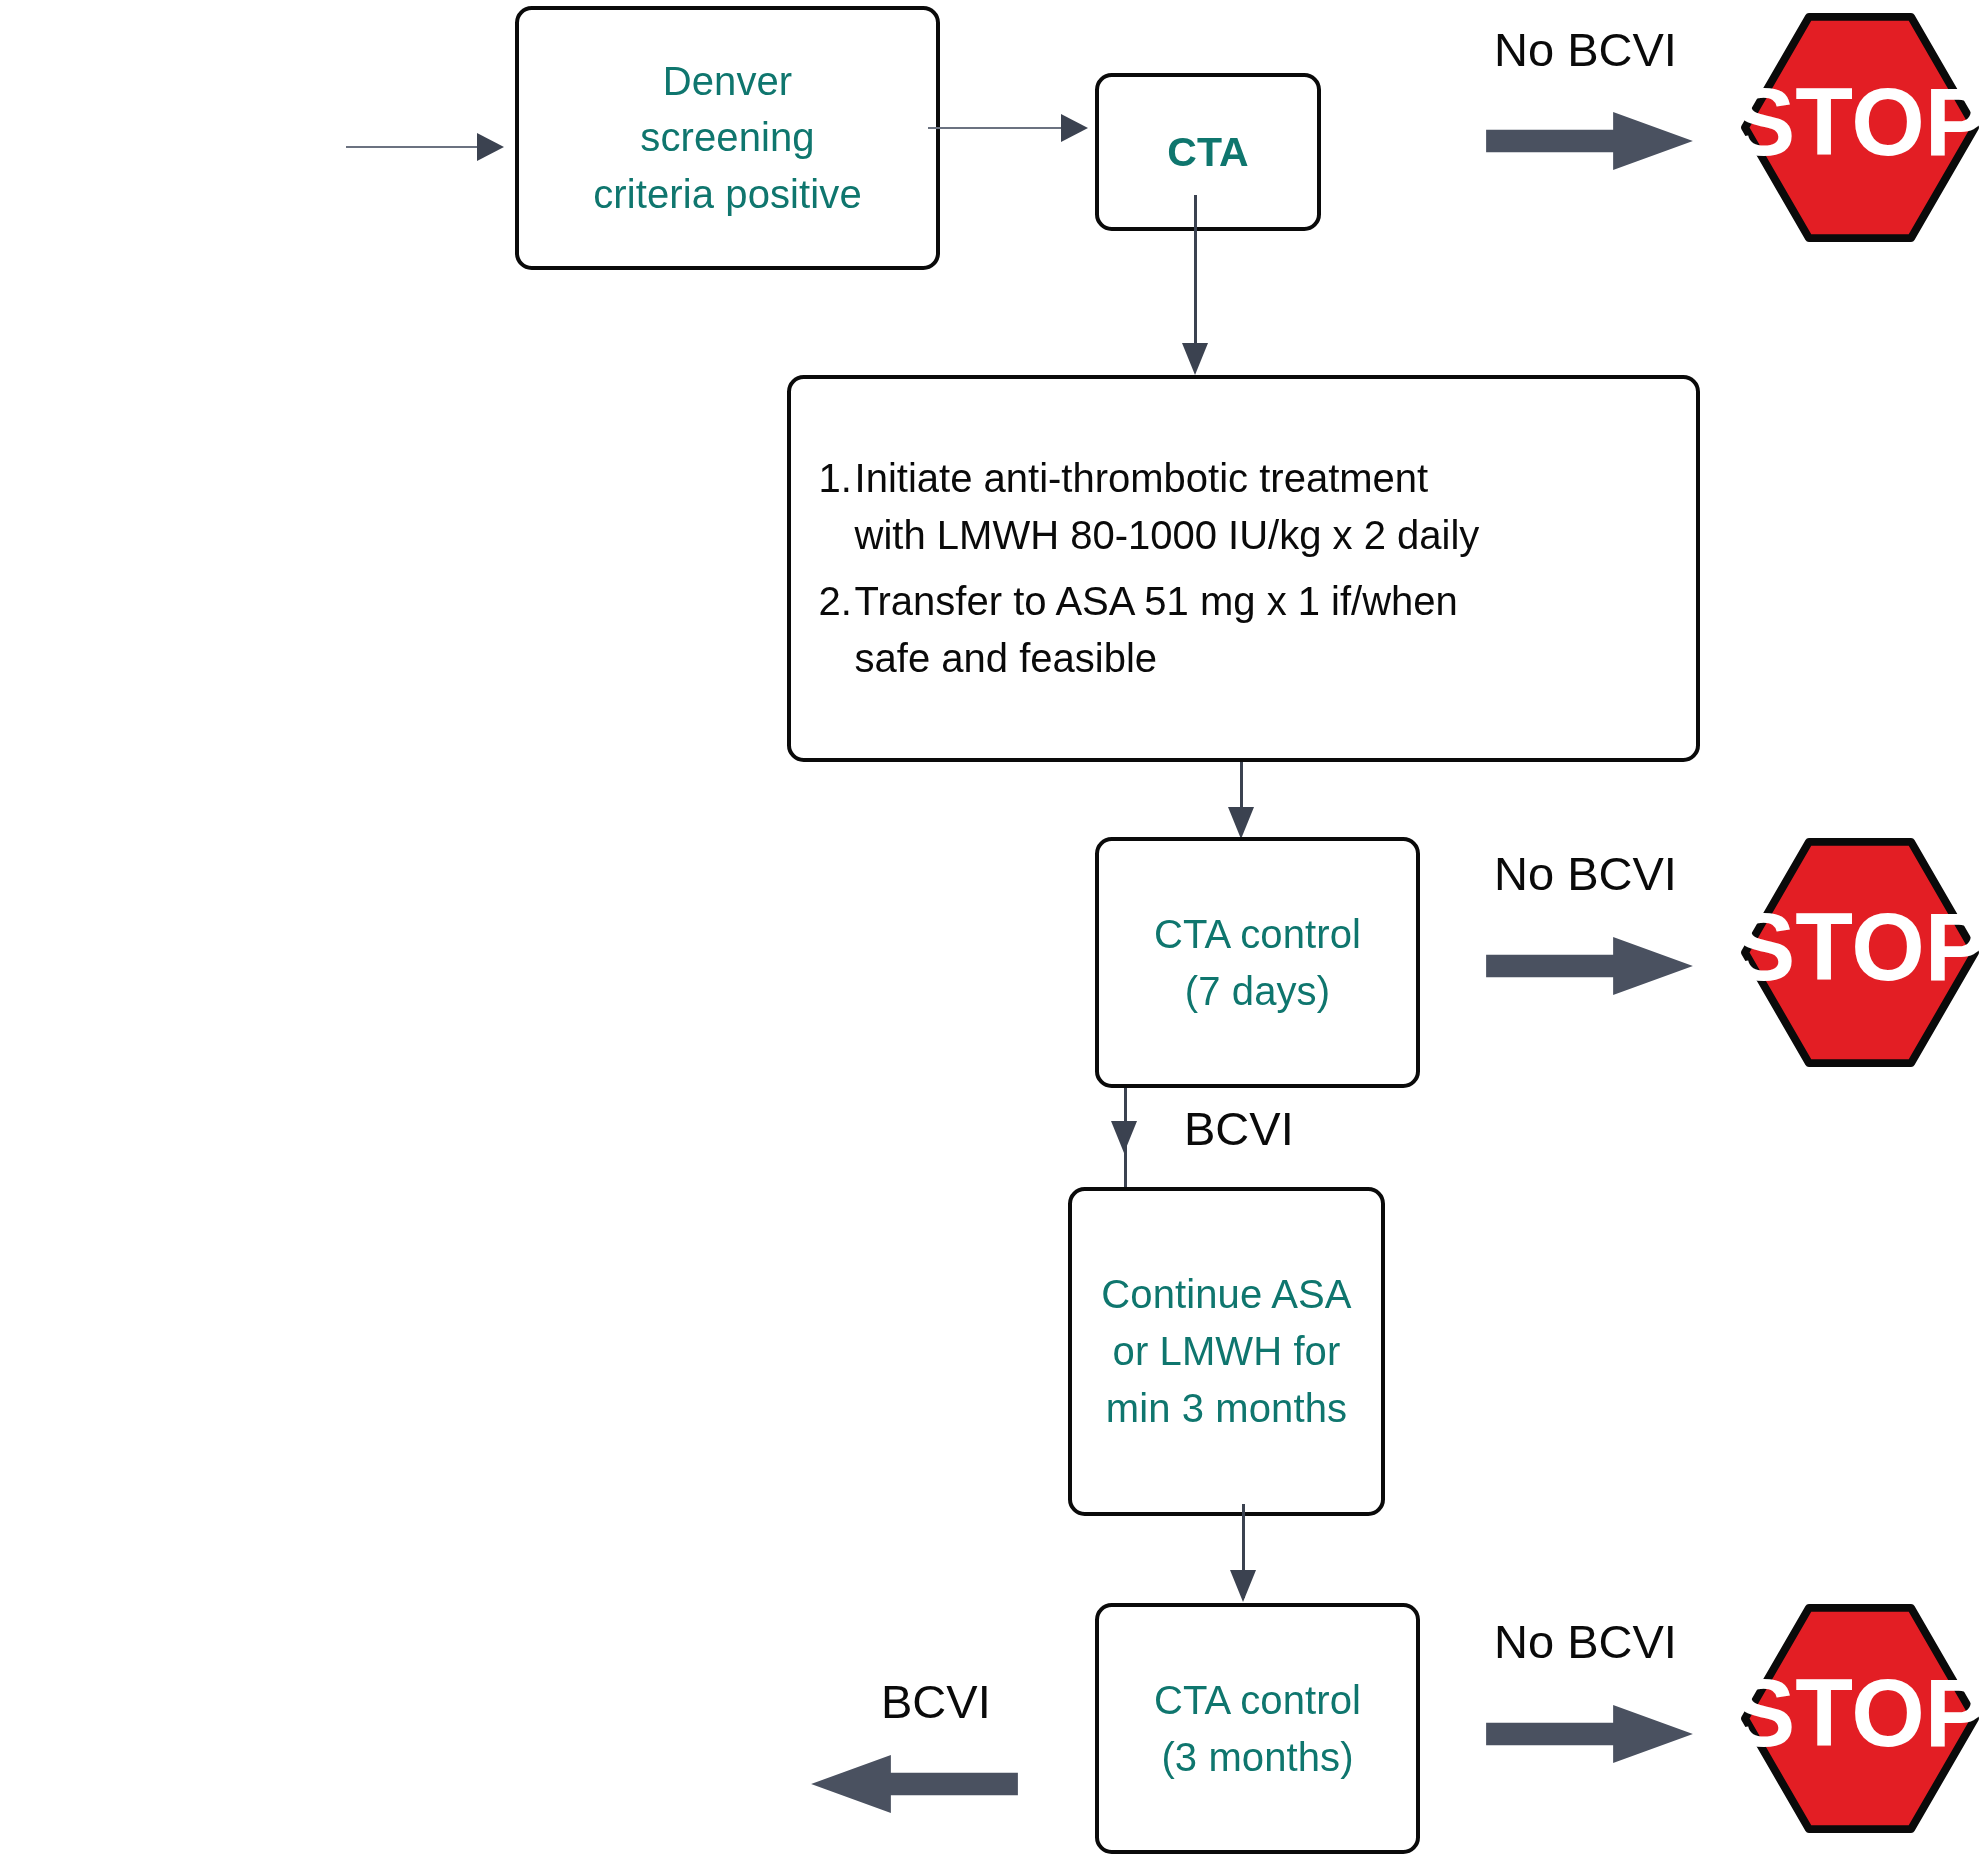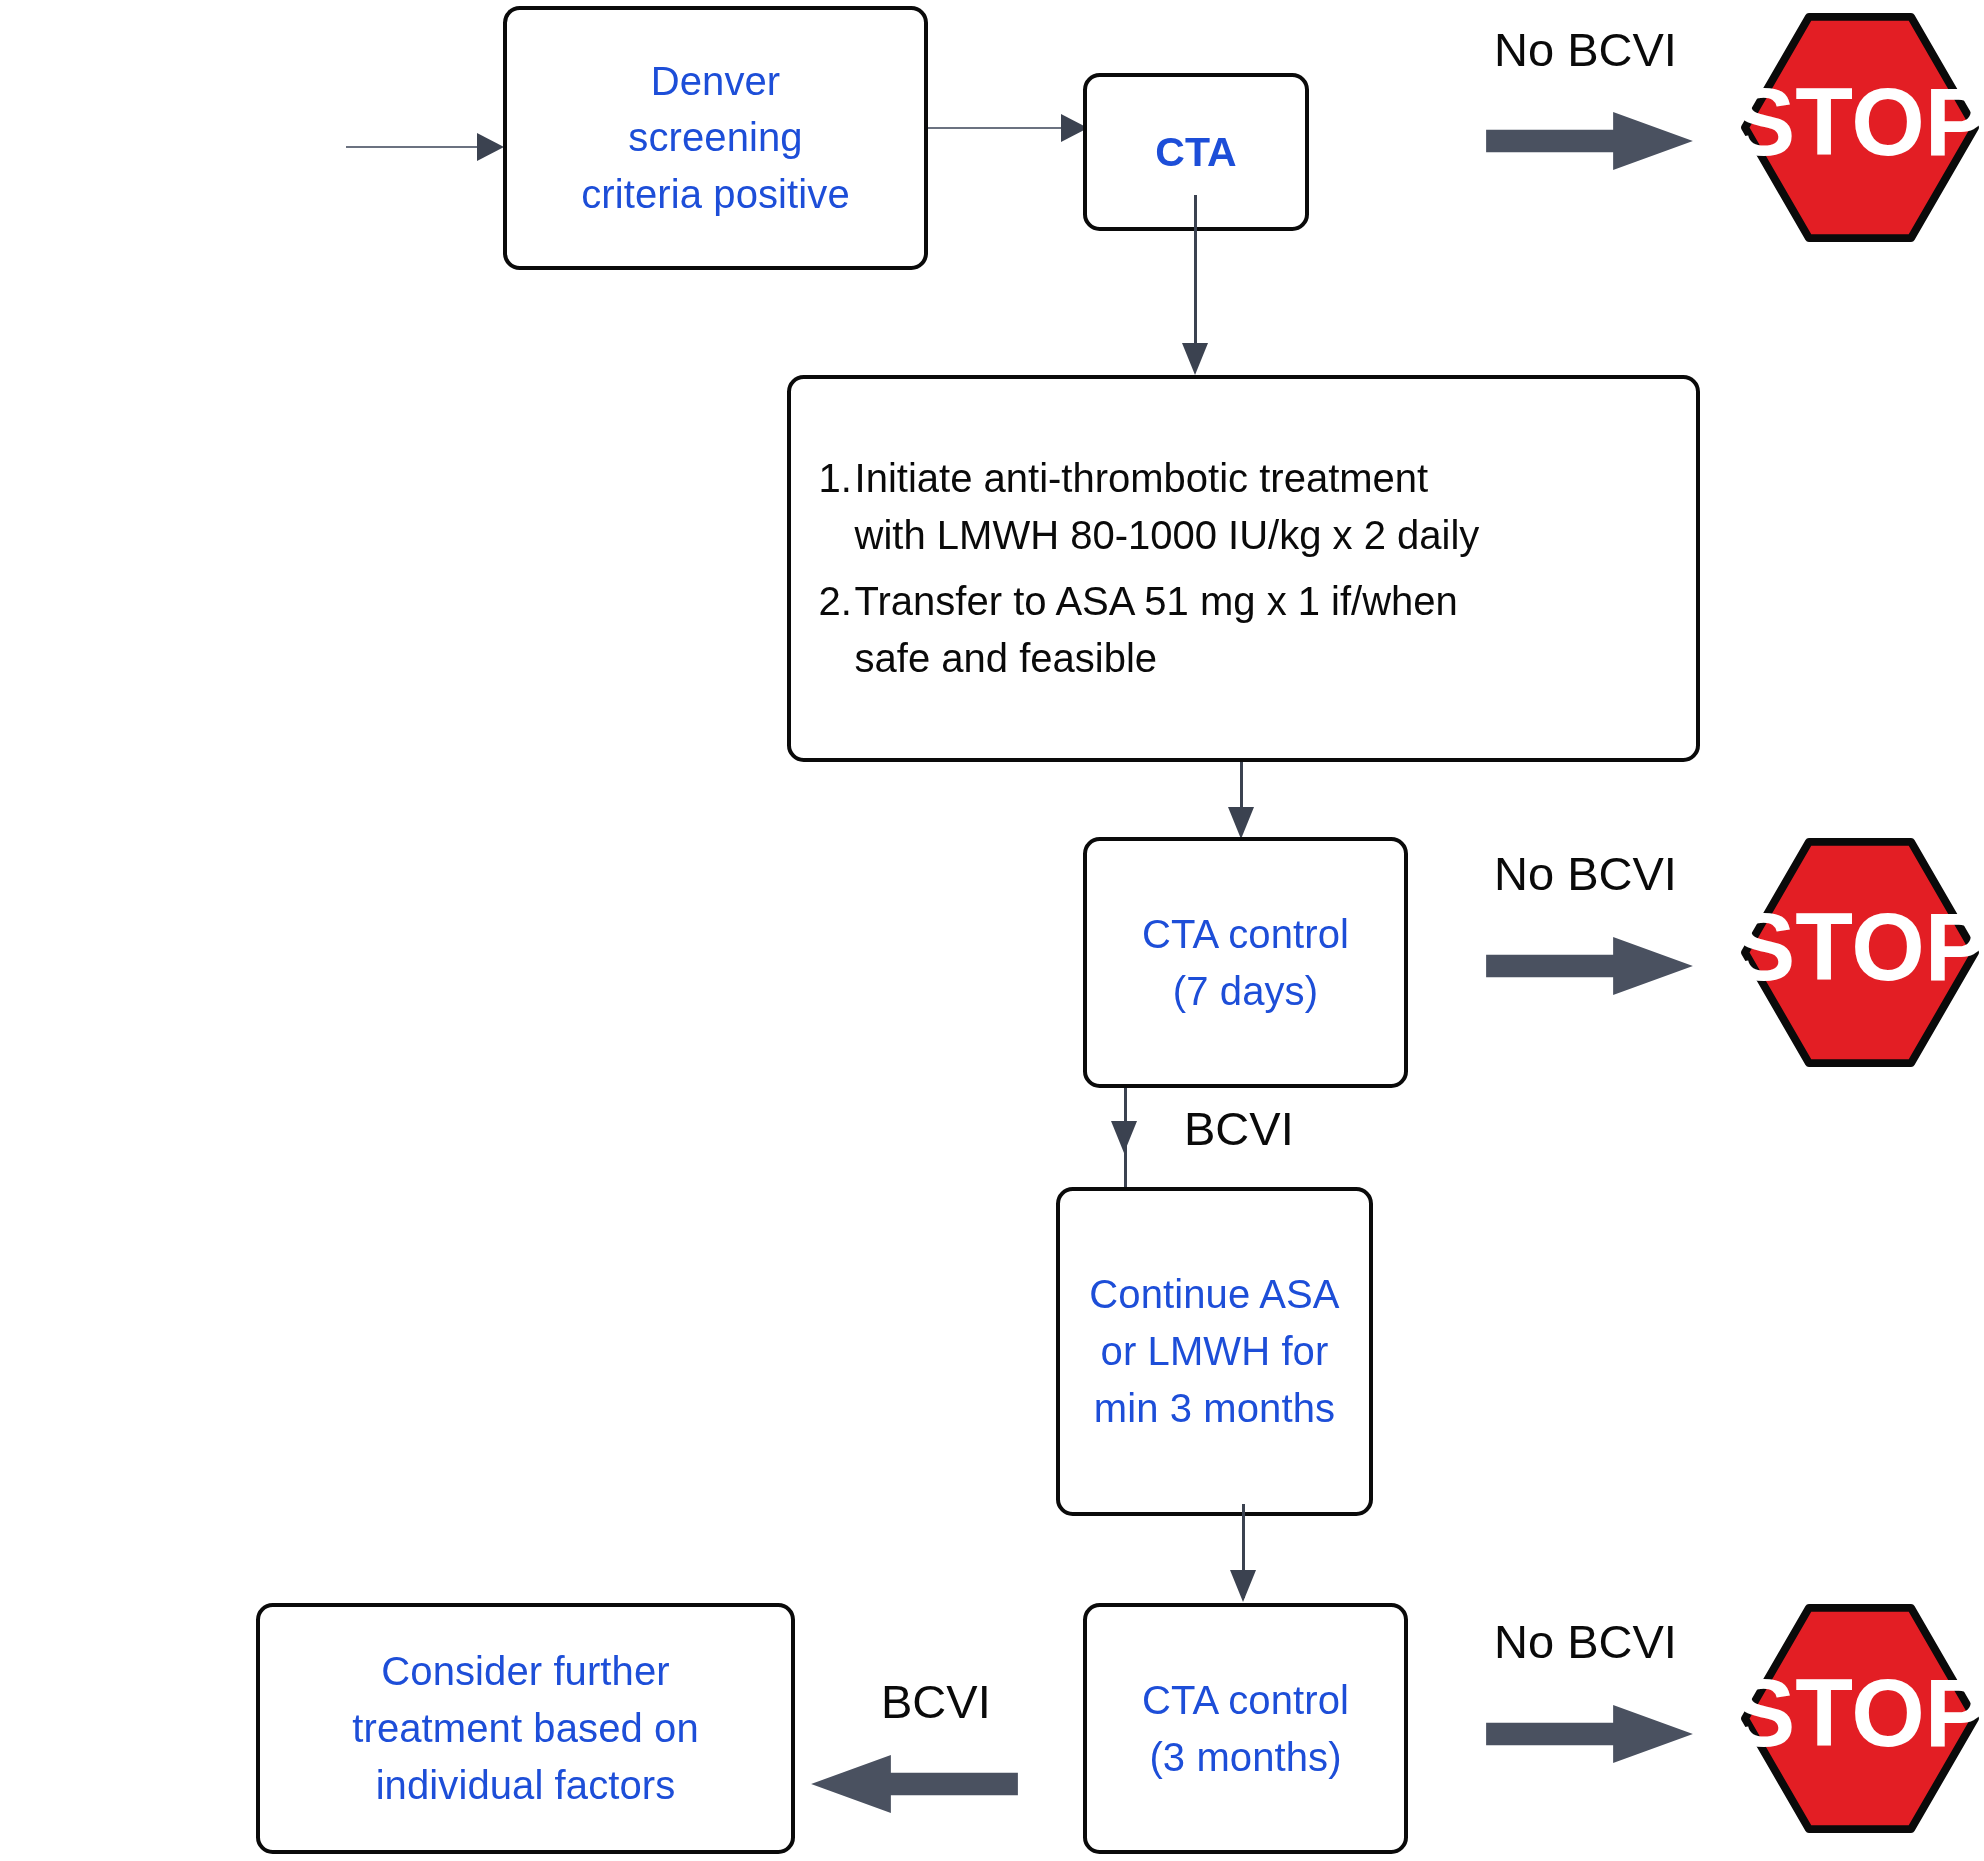--- a/index.html
+++ b/index.html
@@ -21,23 +21,24 @@
   .node {
     position: absolute;
     box-sizing: border-box;
     background: #ffffff;
     border: 4.4px solid #0a0a0a;
     border-radius: 16.7px;
     display: flex;
     align-items: center;
     justify-content: center;
     text-align: center;
-    color: #1d4ed8;
+    color: #0f766e;
     line-height: 1.42;
     letter-spacing: 0.1px;
+    margin-left: 12px;
   }
   .node .node-text {
     display: block;
     white-space: pre-line;
     padding: 0 8.9px;
   }
   .node.bold .node-text { font-weight: bold; }
 
   
   .list-node {
@@ -202,25 +203,20 @@
 
   <div class="node" style="left:1056px; top:1187px; width:317px; height:329px; font-size:40px;">
     <span class="node-text">Continue ASA
 or LMWH for
 min 3 months</span>
   </div>
 
   <div class="conn-line-v" style="left:1242px; top:1504px; height:94px;"></div>
   <div class="conn-head-down" style="left:1230px; top:1570px;"></div>
 
-  <div class="node" style="left:256px; top:1603px; width:539px; height:251px; font-size:40px;">
-    <span class="node-text">Consider further
-treatment based on
-individual factors</span>
-  </div>
 
   <div class="edge-label" style="left:881px; top:1678px; font-size:47px;">BCVI</div>
 
   <div class="block-arrow" style="left:811px; top:1752px; width:207px; height:64px;">
     <svg width="207" height="64" viewBox="0 0 420 130">
       <polygon points="420,42 162,42 162,6 0,65 162,124 162,88 420,88" fill="#4A5160"></polygon>
     </svg>
   </div>
 
   <div class="node" style="left:1083px; top:1603px; width:325px; height:251px; font-size:40px;">

